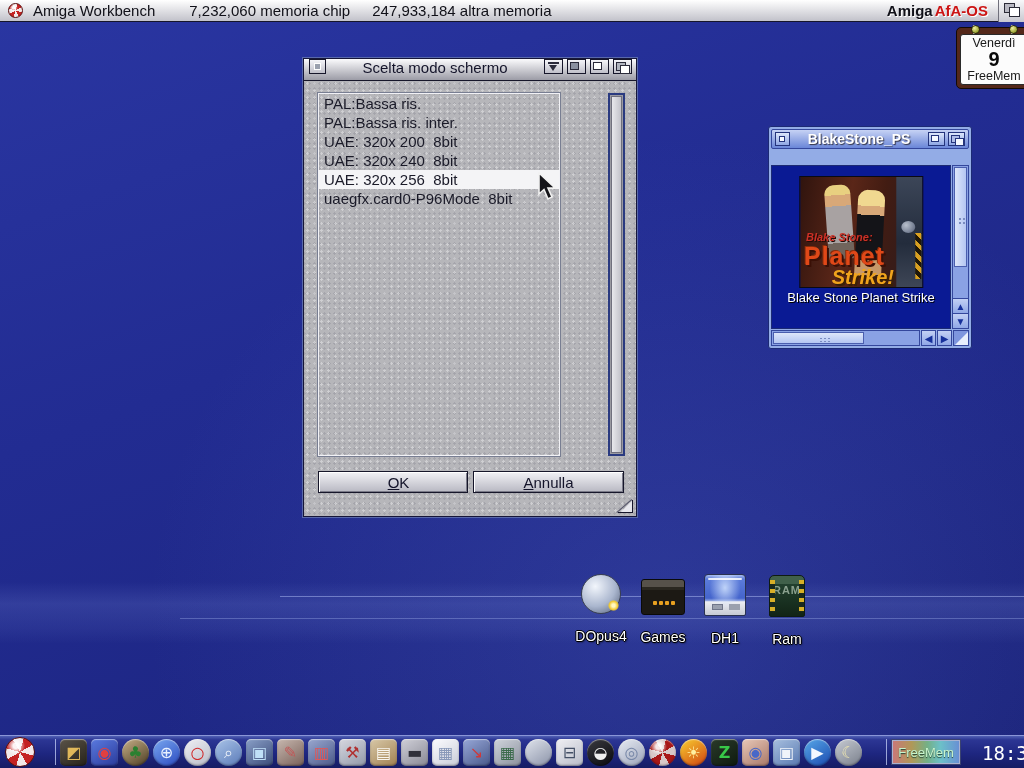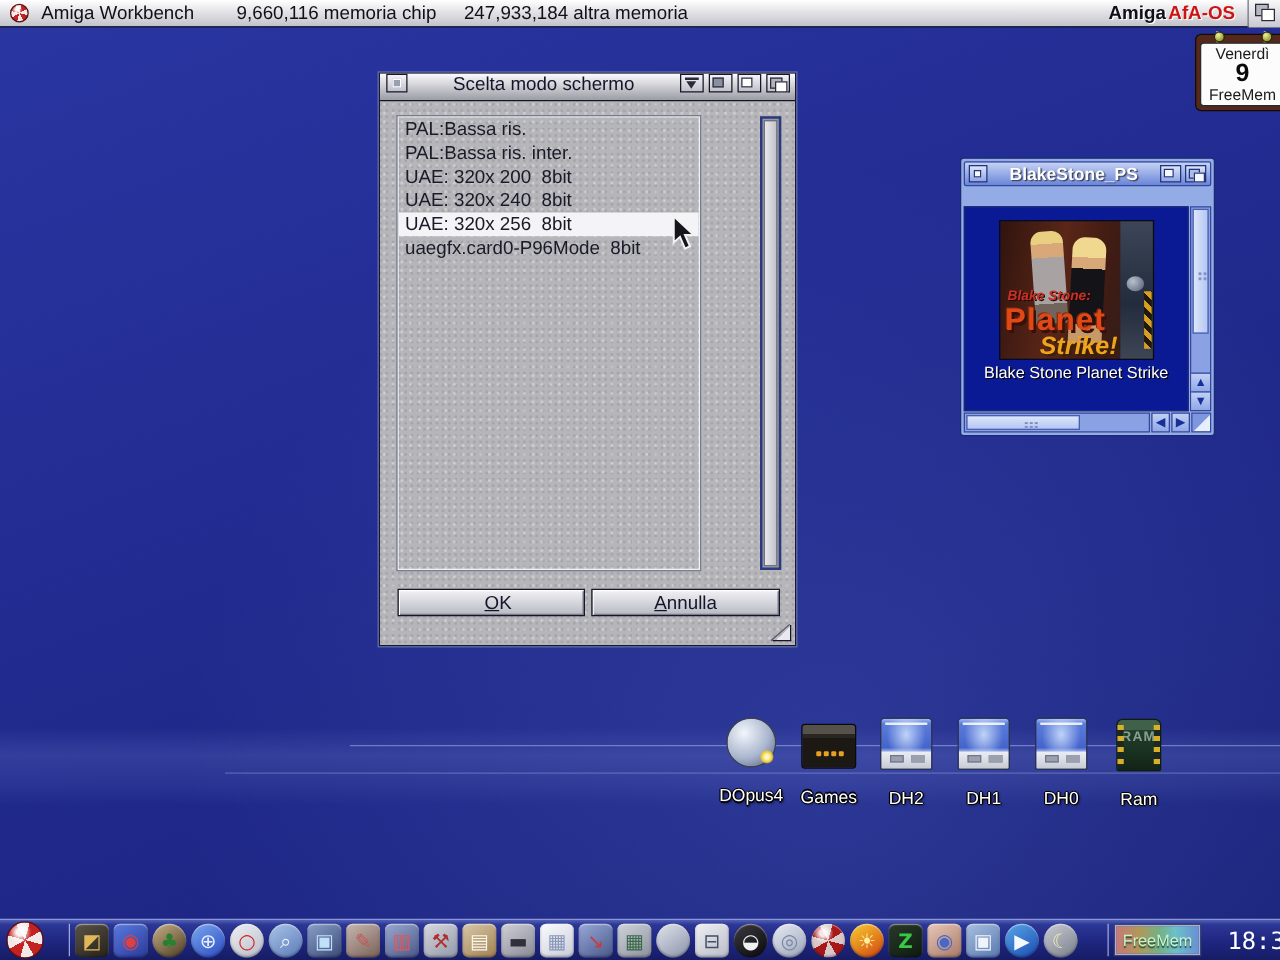--- a/index.html
+++ b/index.html
@@ -197,21 +197,21 @@
   .cursor { position:absolute; left:537px; top:172px; }
 </style>
 </head>
 <body>
 
 <div class="screen">
 
   <div class="topbar">
     <div class="boing"></div>
     <span class="topbar-title">Amiga Workbench</span>
-    <span class="topbar-mem1">9,660,116 memoria chip</span>
+    <span class="topbar-mem1">7,232,060 memoria chip</span>
     <span>247,933,184 altra memoria</span>
     <span class="topbar-spacer"></span>
     <span class="brand">Amiga</span>
     <span class="brand-red">AfA-OS</span>
     <div class="top-gadget">
       <div class="depth-sq-back"></div>
       <div class="depth-sq-front"></div>
     </div>
   </div>
 
@@ -300,29 +300,21 @@
       <div class="dicon">
         <div class="dicon-art art-sphere"></div>
         <div class="dicon-label">DOpus4</div>
       </div>
       <div class="dicon">
         <div class="dicon-art art-drawer"></div>
         <div class="dicon-label">Games</div>
       </div>
       <div class="dicon">
         <div class="dicon-art art-drive"></div>
-        <div class="dicon-label">DH2</div>
-      </div>
-      <div class="dicon">
-        <div class="dicon-art art-drive"></div>
         <div class="dicon-label">DH1</div>
-      </div>
-      <div class="dicon">
-        <div class="dicon-art art-drive"></div>
-        <div class="dicon-label">DH0</div>
       </div>
       <div class="dicon">
         <div class="dicon-art art-ram">
           <span class="ram-text">RAM</span>
         </div>
         <div class="dicon-label">Ram</div>
       </div>
     </div>
 
   <div class="taskbar">

